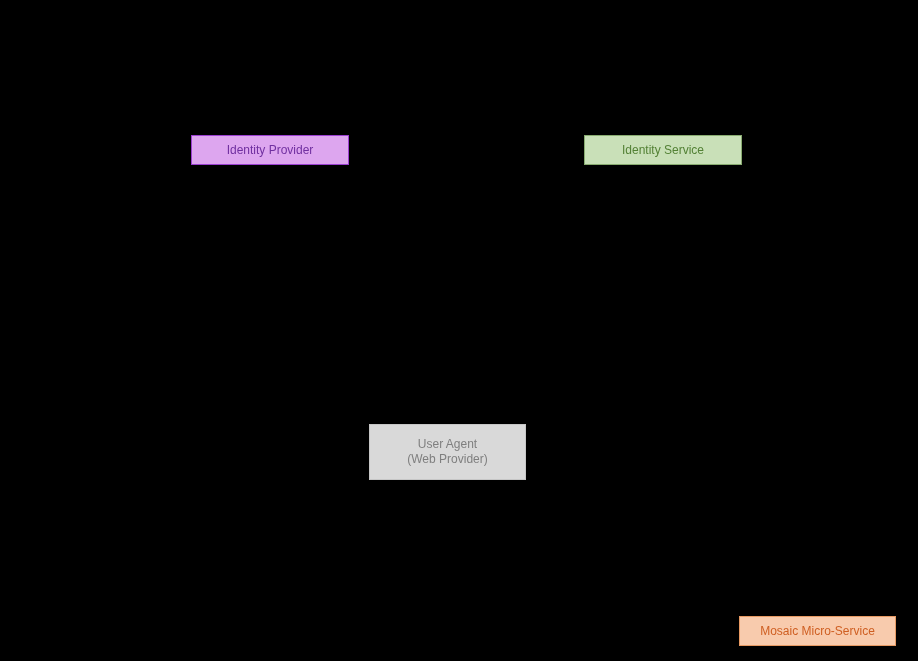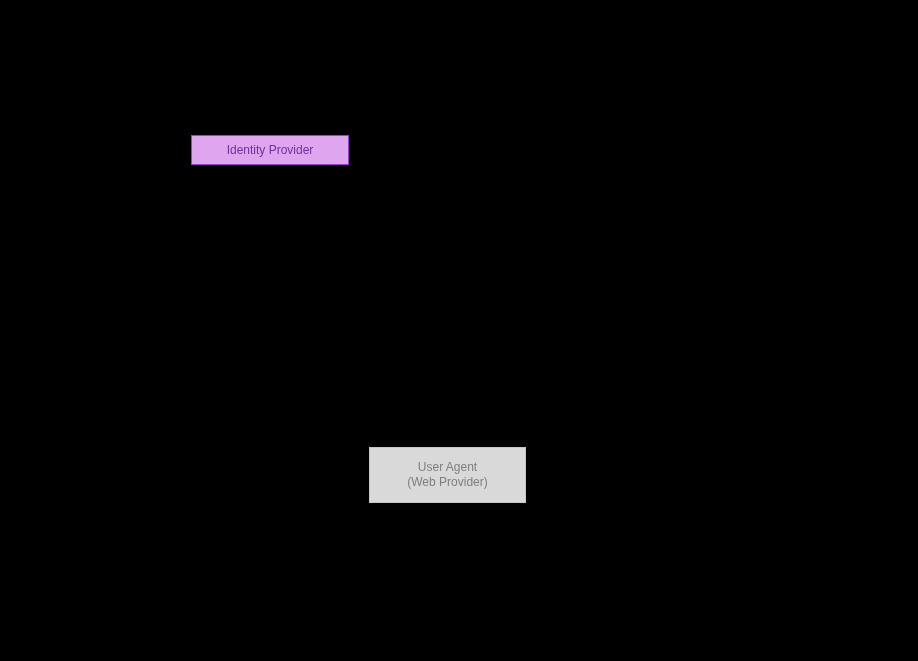--- a/index.html
+++ b/index.html
@@ -22,33 +22,39 @@
     display: flex;
     flex-direction: column;
     align-items: center;
     justify-content: center;
     text-align: center;
     font-size: 12px;
     line-height: 15px;
   }
   .node-identity-provider { left: 176px; top: 135px; width: 158px; height: 30px; margin-left: 15px; }
   .node-identity-service  { left: 584px; top: 135px; width: 158px; height: 30px; }
-  .node-user-agent        { left: 369px; top: 424px; width: 157px; height: 56px; margin-top: 23px; }
+  .node-user-agent        { left: 369px; top: 424px; width: 157px; height: 56px; }
   .node-mosaic            { left: 739px; top: 616px; width: 157px; height: 30px; }
   .node span { display: block; }
 </style>
 </head>
 <body>
 
 <div id="canvas">
 
   <div class="node node-identity-provider" style="background-color: rgb(221, 166, 239); border-color: rgb(155, 63, 209); color: rgb(112, 48, 160);">
     <span>Identity Provider</span>
   </div>
 
+  <div class="node node-identity-service" style="background-color: rgb(201, 224, 184); border-color: rgb(136, 171, 112); color: rgb(83, 129, 53);">
+    <span>Identity Service</span>
+  </div>
 
   <div class="node node-user-agent" style="background-color: rgb(217, 217, 217); border-color: rgb(198, 198, 198); color: rgb(127, 127, 127);">
     <span>User Agent</span>
     <span>(Web Provider)</span>
   </div>
 
+  <div class="node node-mosaic" style="background-color: rgb(248, 203, 173); border-color: rgb(232, 154, 99); color: rgb(207, 95, 34);">
+    <span>Mosaic Micro-Service</span>
+  </div>
 
 </div>
 
 </body></html>

